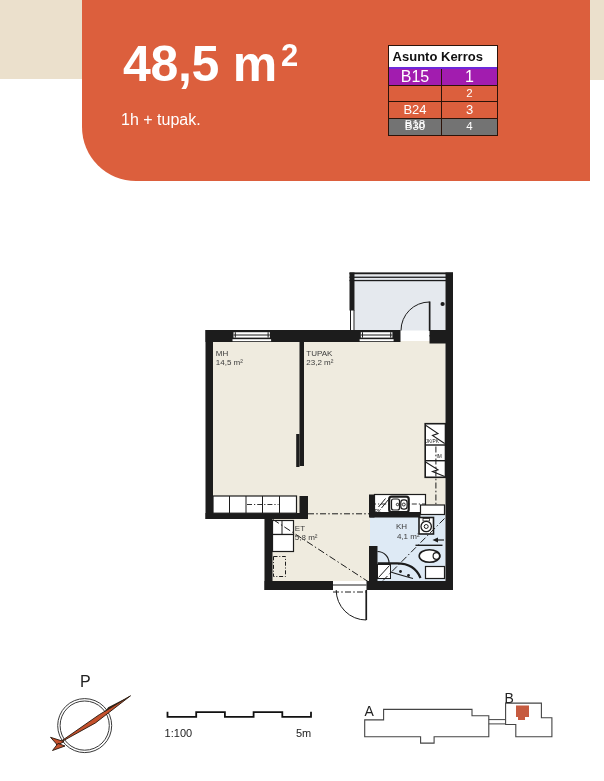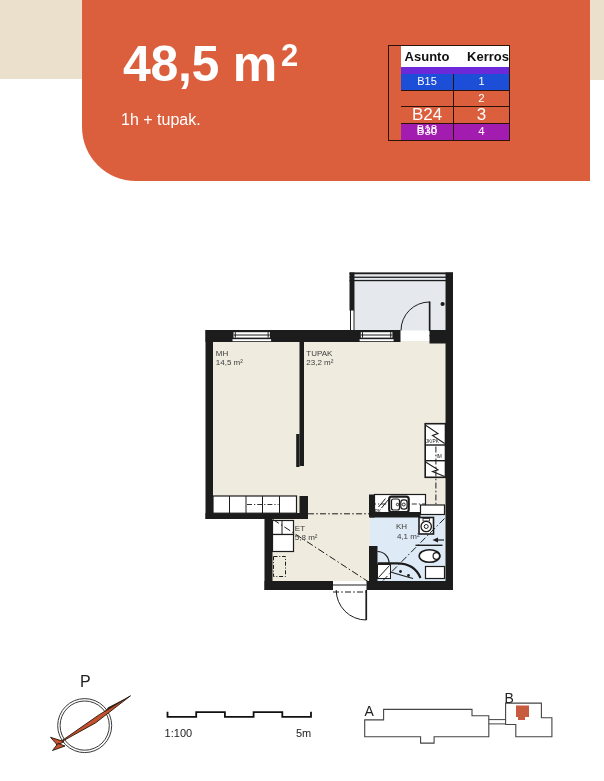--- a/index.html
+++ b/index.html
@@ -13,43 +13,43 @@
 <div class="abs" style="left:0;top:0;width:82px;height:79px;background:#ebe0cc;"></div>
 
 <div class="abs" style="left:82px;top:0;width:508px;height:181px;background:#dc5f3d;border-bottom-left-radius:54px;"></div>
 
 <div class="abs" style="left:590px;top:0;width:14px;height:80px;background:#ebe0cc;"></div>
 
 <div class="abs" style="left:123px;top:39px;color:#fff;font-weight:bold;font-size:50px;line-height:1;letter-spacing:-0.3px;">48,5 m<span style="font-size:31px;vertical-align:15px;margin-left:4px;">2</span></div>
 
 <div class="abs" style="left:121px;top:112px;color:#fff;font-size:16px;line-height:1;">1h + tupak.</div>
 
-<div class="abs" style="left:388px;top:45px;width:108px;border:1px solid #2c1309;padding-left:12px;">
+<div class="abs" style="left:388px;top:45px;width:108px;border:1px solid #2c1309;">
 
   <div style="display:flex;background:#fff;color:#111;font-weight:bold;font-size:13px;height:21px;line-height:21px;">
     <div style="width:52px;text-align:center;">Asunto</div>
-    <div style="width:56px;text-align:right;">Kerros</div>
-  </div>
-
-  <div style="display:flex;background:#1d4ed8;color:#fff;font-size:11px;height:15.7px;line-height:15.7px;border-top:7px solid #6d28d9;">
+    <div style="width:56px;text-align:left;">Kerros</div>
+  </div>
+
+  <div style="display:flex;background:#a21caf;color:#fff;font-size:16px;height:15.7px;line-height:15.7px;border-top:2px solid #6d28d9;">
     <div style="width:52px;text-align:center;">B15</div>
     <div style="width:55px;text-align:center;border-left:1px solid #2c1309;">1</div>
   </div>
 
   <div style="display:flex;background:#dc5f3d;color:#fff;font-size:11.5px;height:15.7px;line-height:15.7px;border-top:1px solid #2c1309;">
     <div style="width:52px;text-align:center;margin-top:31px;">B18</div>
     <div style="width:55px;text-align:center;border-left:1px solid #2c1309;">2</div>
   </div>
 
-  <div style="display:flex;background:#dc5f3d;color:#fff;font-size:17px;height:15.7px;line-height:15.7px;border-top:1px solid #2c1309;">
+  <div style="display:flex;background:#dc5f3d;color:#fff;font-size:13px;height:15.7px;line-height:15.7px;border-top:1px solid #2c1309;">
     <div style="width:52px;text-align:center;">B24</div>
     <div style="width:55px;text-align:center;border-left:1px solid #2c1309;">3</div>
   </div>
 
-  <div style="display:flex;background:#a21caf;color:#fff;font-size:11.5px;height:15.7px;line-height:15.7px;border-top:1px solid #2c1309;">
+  <div style="display:flex;background:#737373;color:#fff;font-size:11.5px;height:15.7px;line-height:15.7px;border-top:1px solid #2c1309;">
     <div style="width:52px;text-align:center;">B30</div>
     <div style="width:55px;text-align:center;border-left:1px solid #2c1309;">4</div>
   </div>
 </div>
 
 <svg class="abs" style="left:0;top:0;" width="604" height="781" viewBox="0 0 604 781">
 
   <polygon points="213,341 445.5,341 445.5,581 264.5,581 264.5,513 213,513" fill="#efebdf"></polygon>
 
   <rect x="354.5" y="275" width="91" height="55.5" fill="#e5e9ee"></rect>

